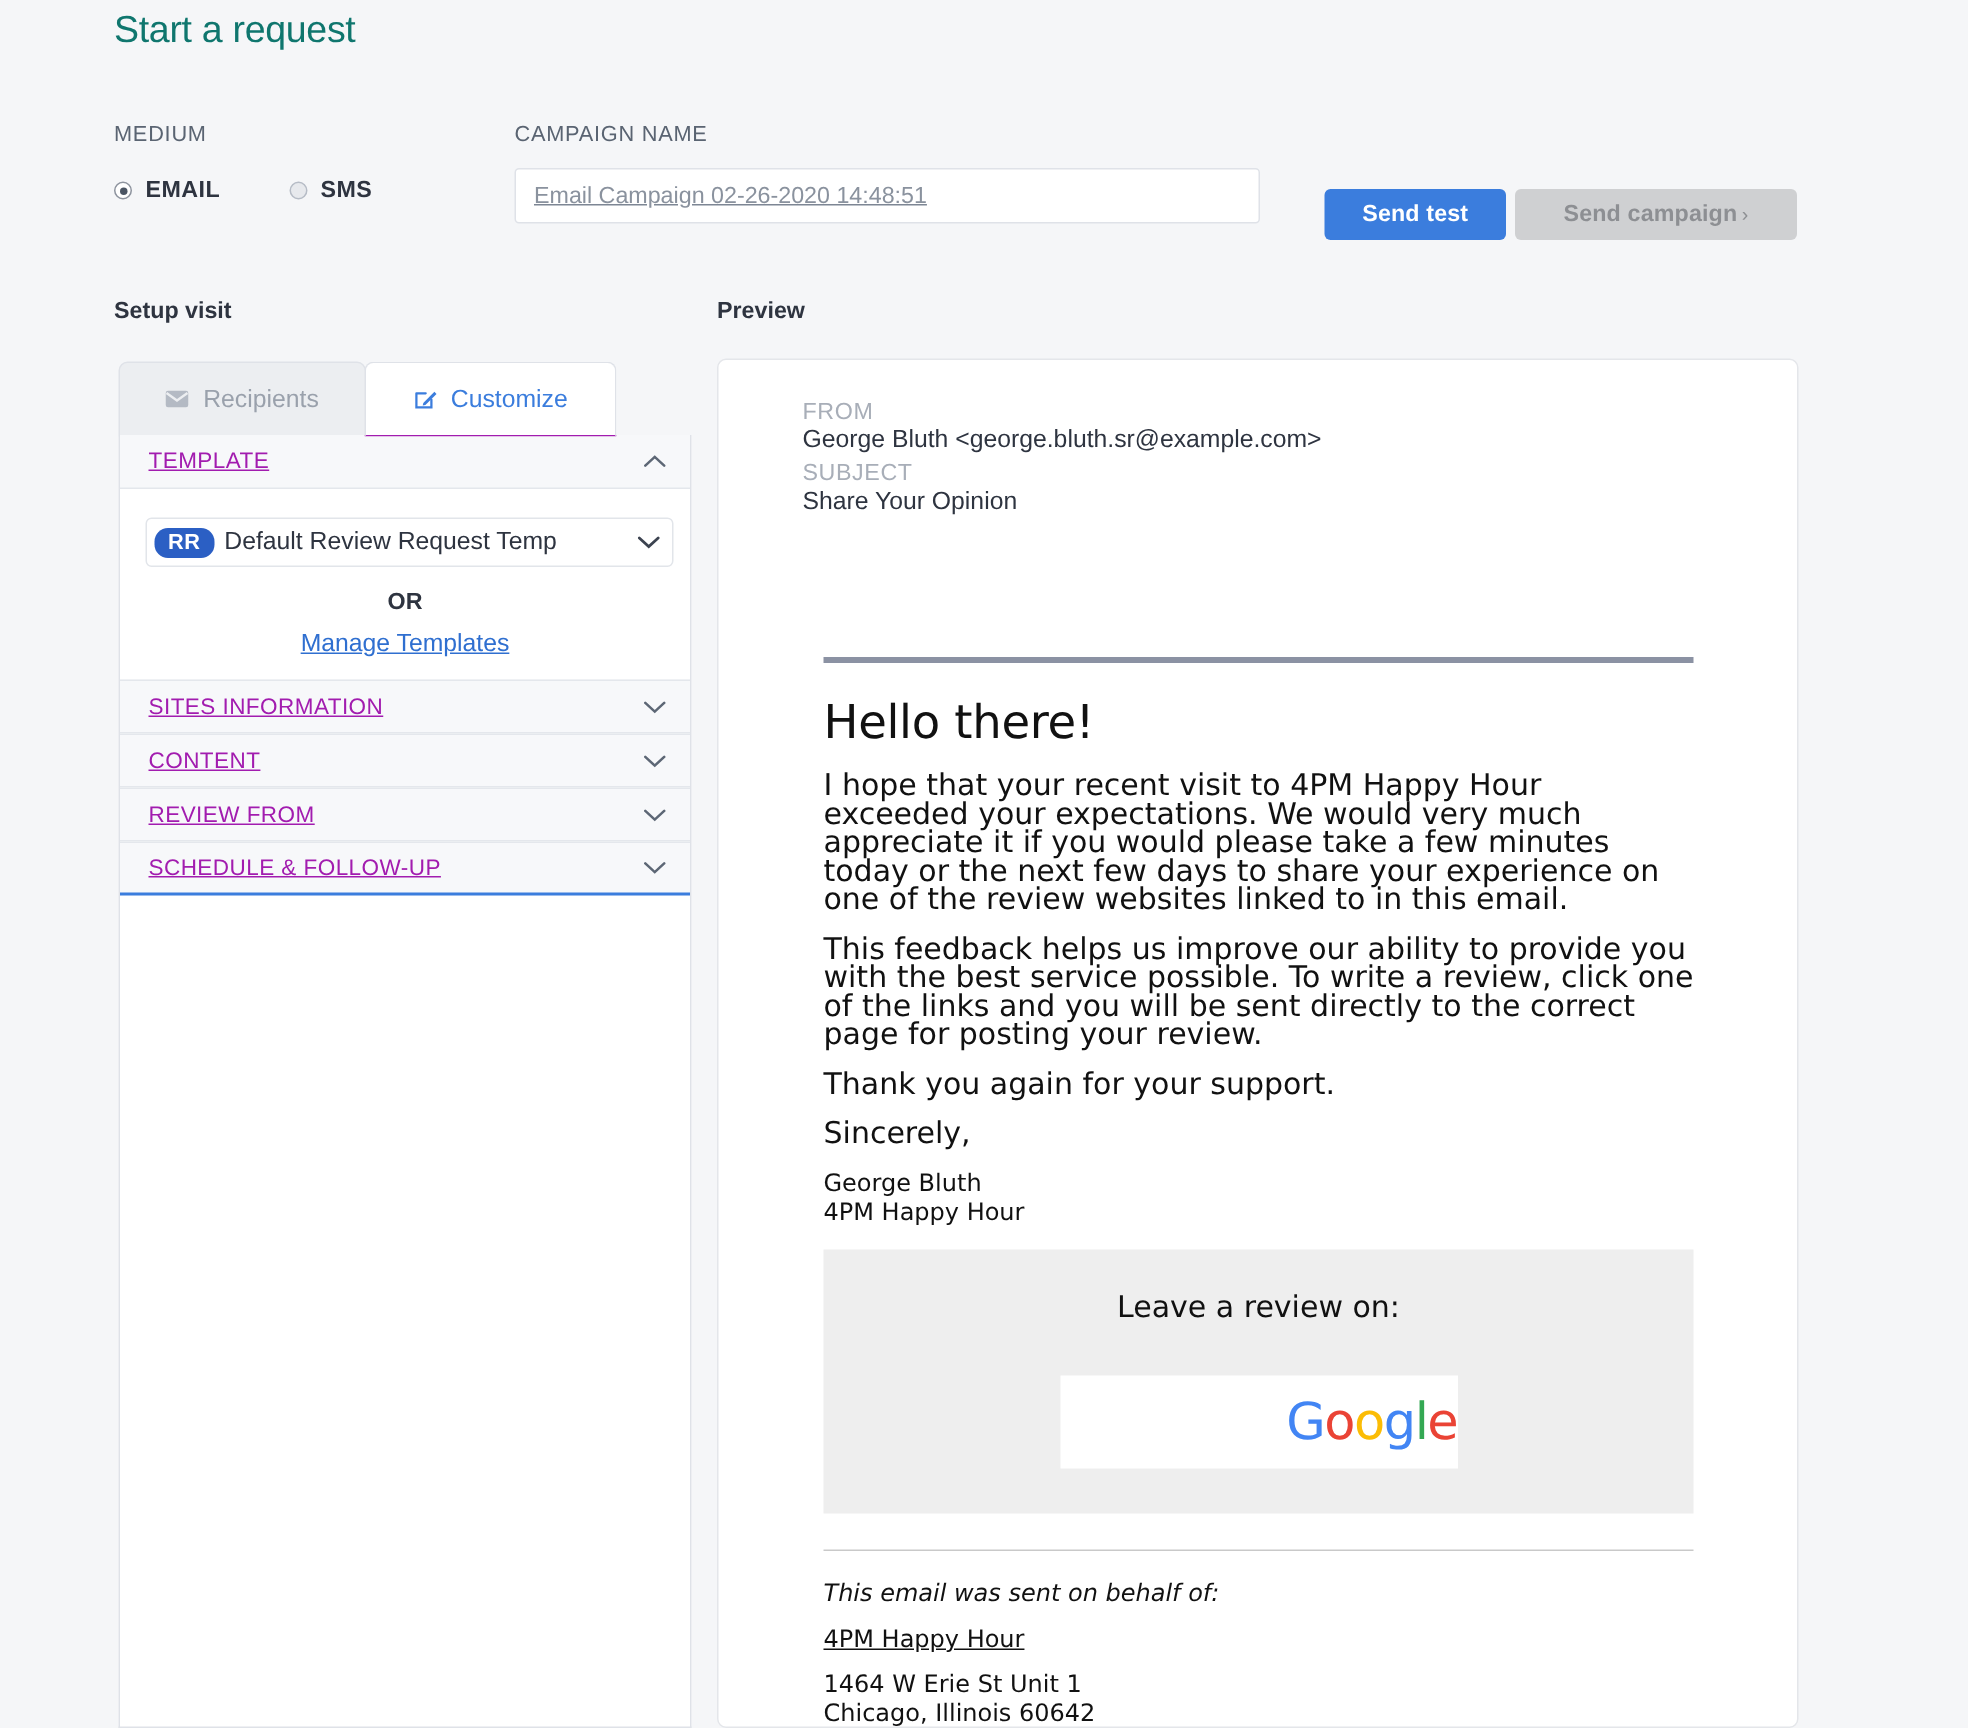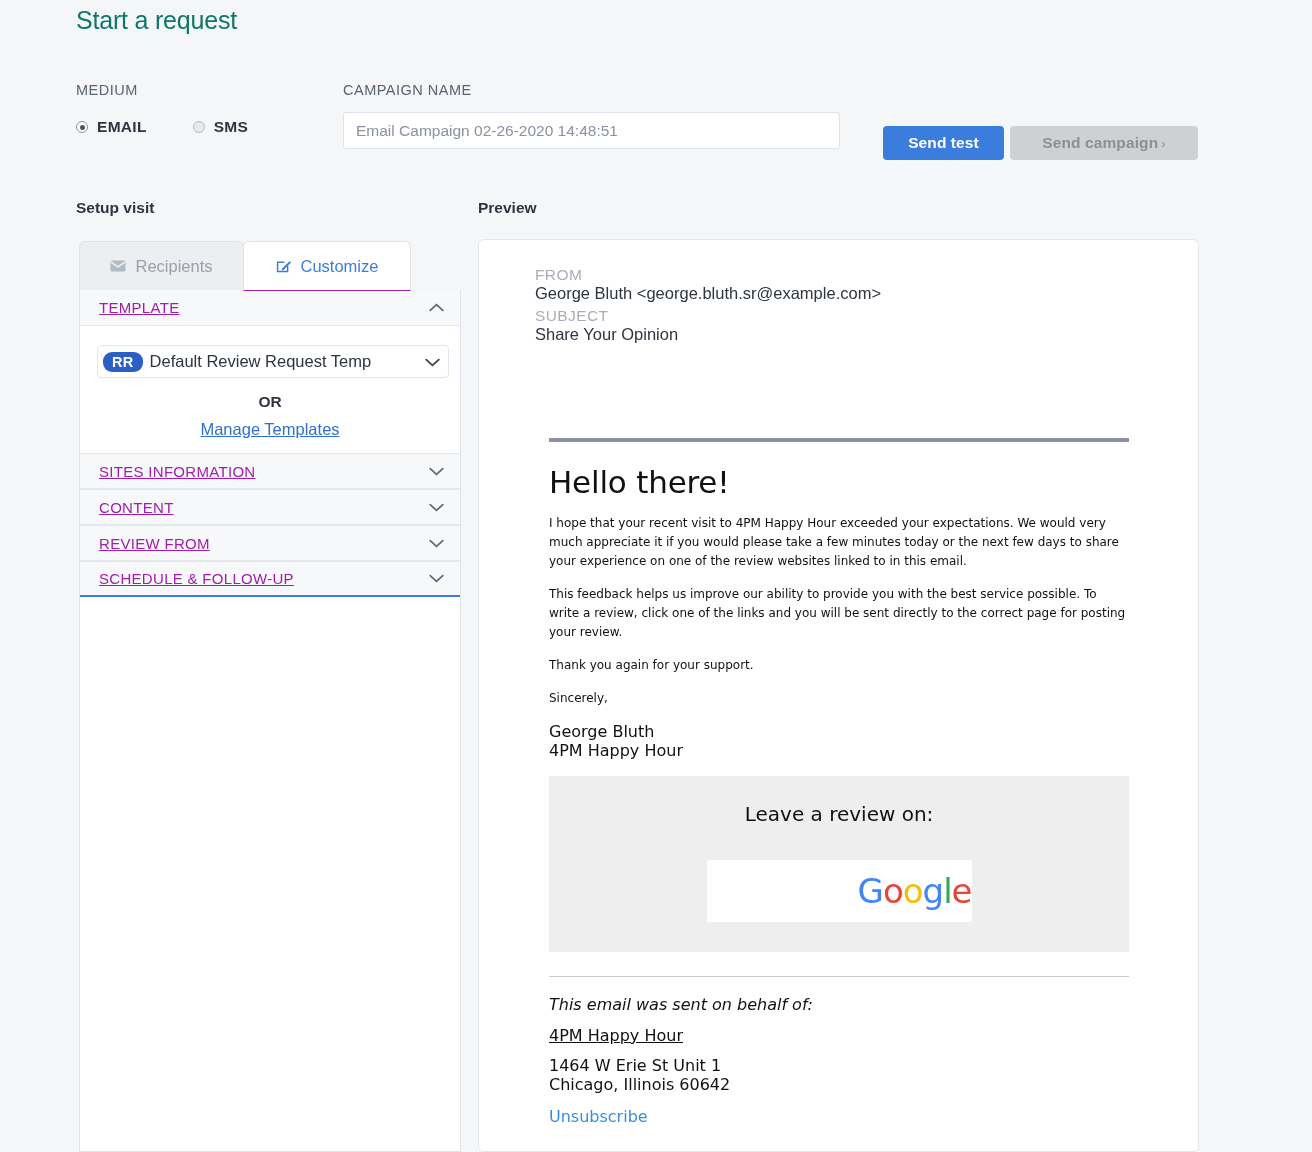--- a/index.html
+++ b/index.html
@@ -42,20 +42,21 @@
   }
   .radio-text { font-size:15.5px; font-weight:700; color:#2e3440; letter-spacing:0.3px; }
 
   #campaign-name-input {
     position:absolute; left:343px; top:112px;
     width:497px; height:37px;
     border:1px solid #dfe2e8; border-radius:3px; background:#fff;
     padding:0 12px; font-size:15.5px; color:#7d8694;
     font-family:"Liberation Sans", sans-serif;
     outline:none;
+    text-decoration:underline;
   }
   #campaign-name-input::placeholder { color:#8a929e; }
 
   .btn {
     height:34px; border:none; border-radius:4px;
     font-size:15.5px; font-weight:700; cursor:pointer;
     font-family:"Liberation Sans", sans-serif;
     letter-spacing:0.1px;
   }
   #send-test-button {
@@ -151,21 +152,21 @@
     font-family:"DejaVu Sans", sans-serif; color:#111;
   }
   #mail-rule {
     height:4px; background:#8b92a3; width:580px; margin-bottom:22px;
   }
   #mail-greeting {
     font-size:31px; font-weight:400; color:#111; margin:0 0 14px 0;
     letter-spacing:-0.2px;
   }
   .mail-p {
-    font-size:12px; line-height:19px; margin:0 0 14px 0; color:#111;
+    font-size:20px; line-height:19px; margin:0 0 14px 0; color:#111;
   }
   .mail-sig { font-size:16px; line-height:19px; margin:0; color:#111; }
 
   #review-box {
     margin-top:16px; width:580px; background:#eeeeee;
     padding:26px 0 30px 0; text-align:center;
   }
   #review-box-title { font-size:20px; color:#111; }
   #google-tile {
     margin:34px auto 0 auto; width:265px; height:62px; background:#fff;

